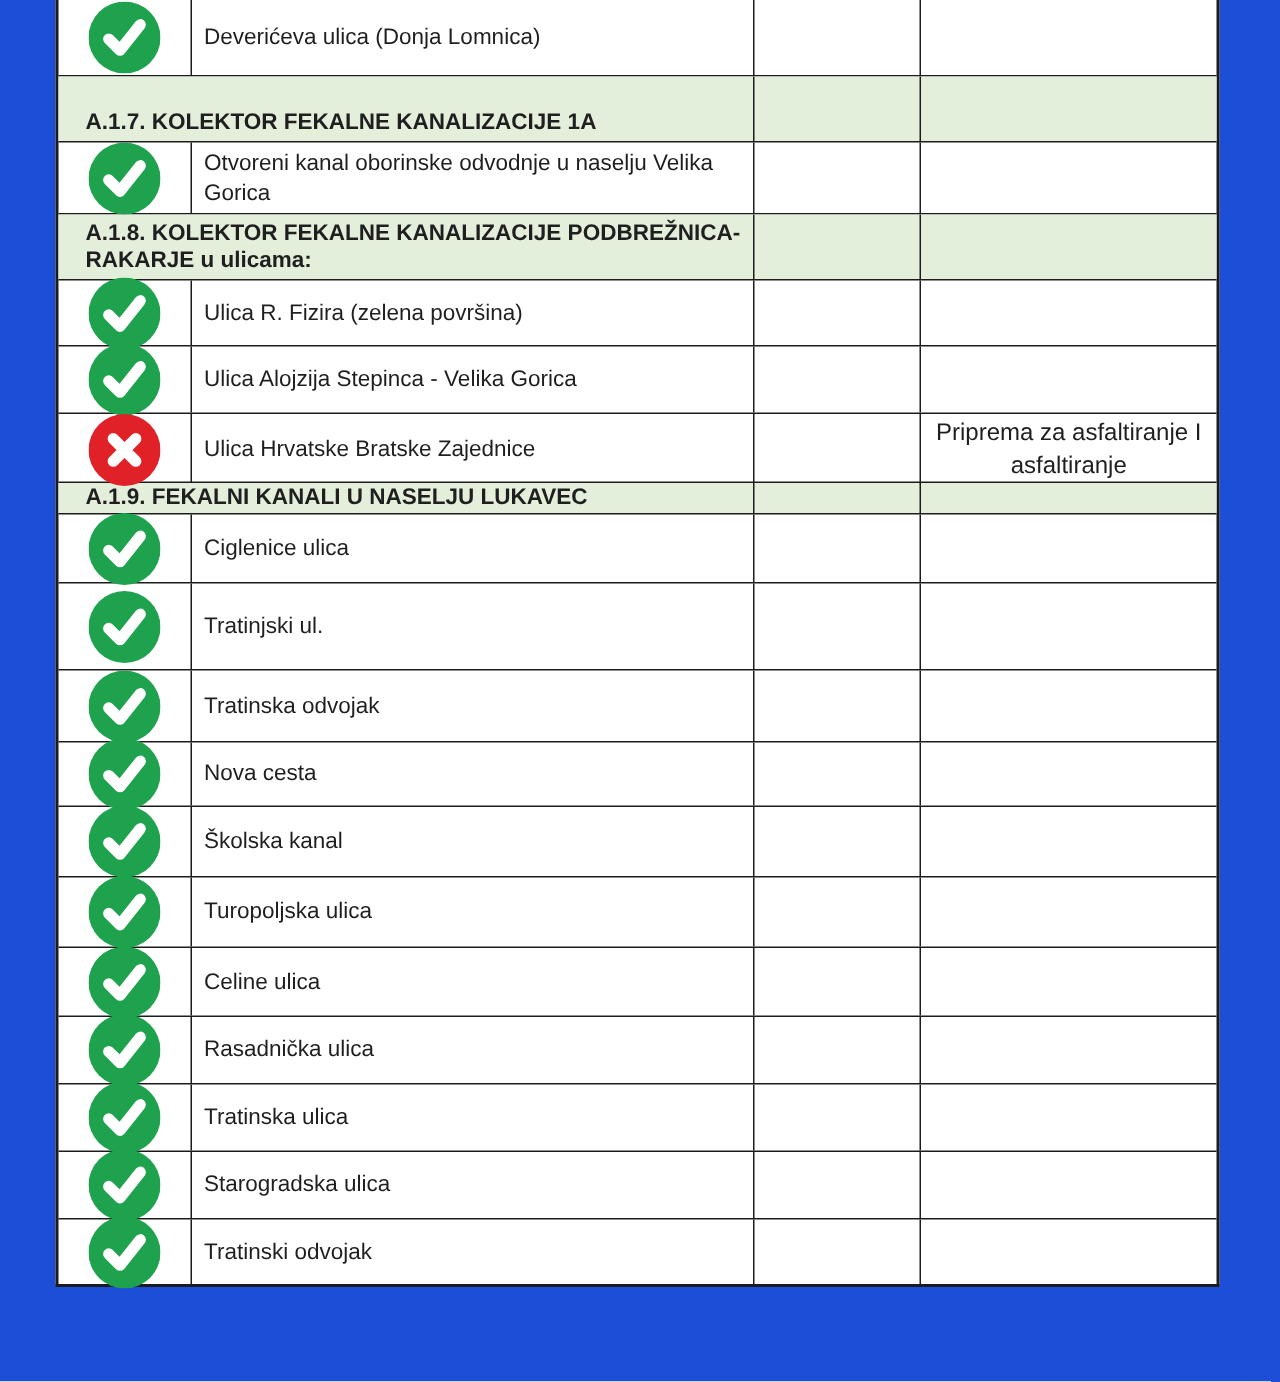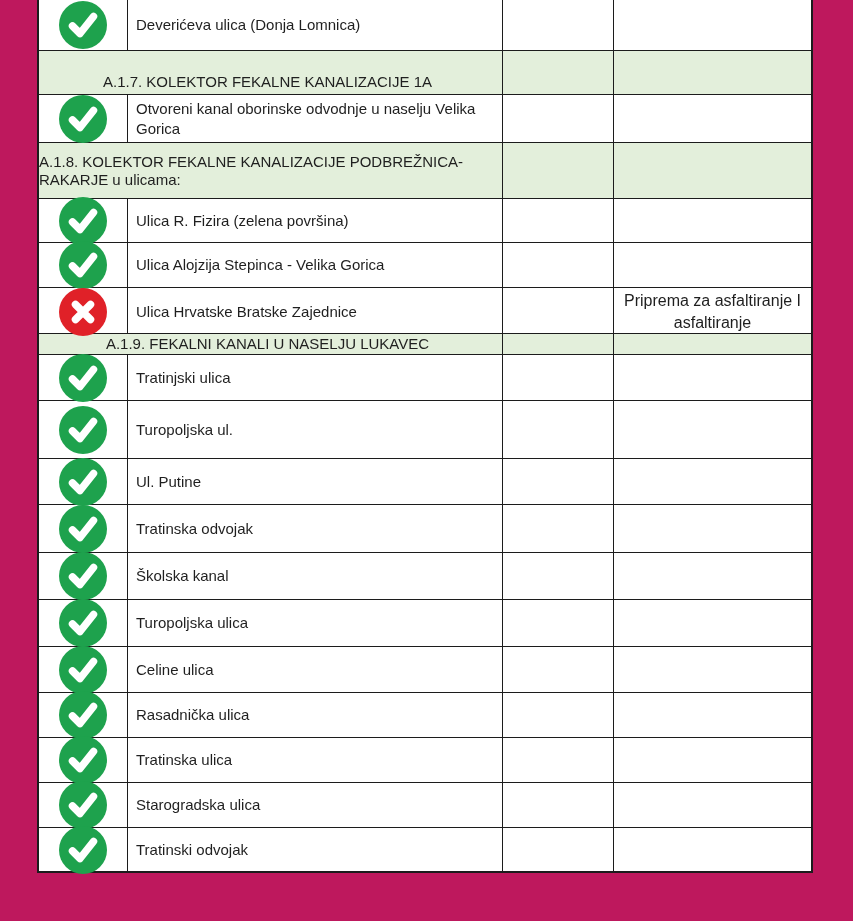--- a/index.html
+++ b/index.html
@@ -5,21 +5,21 @@
   * { box-sizing: border-box; margin: 0; padding: 0; }
   html, body { background: #ffffff; }
   body {
     font-family: "Liberation Sans", "DejaVu Sans", sans-serif;
     color: var(--text, #1f1f1f);
   }
   .page {
     position: relative;
     width: 853px;
     height: 921px;
-    background: #be185d;
+    background: #1d4ed8;
     overflow: hidden;
   }
   .tbl {
     position: absolute;
     left: 37px;
     top: 0;
     width: 776px;
     border: 2px solid var(--border, #1c1c1c);
     border-top: none; 
     background: #ffffff;
@@ -50,26 +50,25 @@
     text-align: center;
     font-size: 16px;
     line-height: 1.35;
     padding: 2px 6px;
     color: var(--text, #1f1f1f);
   }
   
   .row.section .cell { background: var(--section-green, #e3efdb); }
   .sec-label {
     grid-column: 1 / 3;
-    font-weight: normal;
+    font-weight: bold;
     font-size: 15px;
     line-height: 1.2;
-    padding-left: 0;
+    padding-left: 18px;
     padding-right: 6px;
-    justify-content: center;
   }
   .sec-label.bottom { align-items: flex-end; padding-bottom: 3px; }
   
   .badge {
     position: absolute;
     left: 50%; top: 50%;
     transform: translate(-50%, -50%);
     width: 48px; height: 48px;
     z-index: 2;
     display: block;
@@ -117,21 +116,21 @@
             </svg>
         </span>
       </div>
       <div class="cell c-name">
           <span>Otvoreni kanal oborinske odvodnje u naselju Velika Gorica</span>
         </div>
       <div class="cell"></div>
       <div class="cell c-remark"></div>
     </div>
 
-    <div class="row section" style="height:56px">
+    <div class="row section" style="height:44px">
       <div class="cell sec-label">
           <span>A.1.8. KOLEKTOR FEKALNE KANALIZACIJE PODBREŽNICA-RAKARJE u ulicama:</span>
         </div>
       <div class="cell"></div>
       <div class="cell"></div>
     </div>
 
     <div class="row" style="height:44px">
       <div class="cell c-status">
         <span class="badge done">
@@ -193,74 +192,74 @@
     <div class="row" style="height:46px">
       <div class="cell c-status">
         <span class="badge done">
           <svg viewBox="0 0 48 48">
               <circle cx="24" cy="24" r="24" fill="currentColor"></circle>
               <path d="M13.5 25 L21 32.5 L34.5 15.5" fill="none" stroke="#fff" stroke-width="7.5" stroke-linecap="round" stroke-linejoin="round"></path>
             </svg>
         </span>
       </div>
       <div class="cell c-name">
-          <span>Tratinjski ulica</span>
+          <span>Ciglenice ulica</span>
         </div>
       <div class="cell"></div>
       <div class="cell c-remark"></div>
     </div>
 
     <div class="row" style="height:58px">
       <div class="cell c-status">
         <span class="badge done">
           <svg viewBox="0 0 48 48">
               <circle cx="24" cy="24" r="24" fill="currentColor"></circle>
               <path d="M13.5 25 L21 32.5 L34.5 15.5" fill="none" stroke="#fff" stroke-width="7.5" stroke-linecap="round" stroke-linejoin="round"></path>
             </svg>
         </span>
       </div>
       <div class="cell c-name">
-          <span>Turopoljska ul.</span>
-        </div>
-      <div class="cell"></div>
-      <div class="cell c-remark"></div>
-    </div>
-
-    <div class="row" style="height:46px">
-      <div class="cell c-status">
-        <span class="badge done">
-          <svg viewBox="0 0 48 48">
-              <circle cx="24" cy="24" r="24" fill="currentColor"></circle>
-              <path d="M13.5 25 L21 32.5 L34.5 15.5" fill="none" stroke="#fff" stroke-width="7.5" stroke-linecap="round" stroke-linejoin="round"></path>
-            </svg>
-        </span>
-      </div>
-      <div class="cell c-name">
-          <span>Ul. Putine</span>
-        </div>
-      <div class="cell"></div>
-      <div class="cell c-remark"></div>
-    </div>
+          <span>Tratinjski ul.</span>
+        </div>
+      <div class="cell"></div>
+      <div class="cell c-remark"></div>
+    </div>
+
 
     <div class="row" style="height:48px">
       <div class="cell c-status">
         <span class="badge done">
           <svg viewBox="0 0 48 48">
               <circle cx="24" cy="24" r="24" fill="currentColor"></circle>
               <path d="M13.5 25 L21 32.5 L34.5 15.5" fill="none" stroke="#fff" stroke-width="7.5" stroke-linecap="round" stroke-linejoin="round"></path>
             </svg>
         </span>
       </div>
       <div class="cell c-name">
           <span>Tratinska odvojak</span>
         </div>
       <div class="cell"></div>
       <div class="cell c-remark"></div>
     </div>
 
+    <div class="row" style="height:43px">
+      <div class="cell c-status">
+        <span class="badge done">
+          <svg viewBox="0 0 48 48">
+              <circle cx="24" cy="24" r="24" fill="currentColor"></circle>
+              <path d="M13.5 25 L21 32.5 L34.5 15.5" fill="none" stroke="#fff" stroke-width="7.5" stroke-linecap="round" stroke-linejoin="round"></path>
+            </svg>
+        </span>
+      </div>
+      <div class="cell c-name">
+          <span>Nova cesta</span>
+        </div>
+      <div class="cell"></div>
+      <div class="cell c-remark"></div>
+    </div>
 
     <div class="row" style="height:47px">
       <div class="cell c-status">
         <span class="badge done">
           <svg viewBox="0 0 48 48">
               <circle cx="24" cy="24" r="24" fill="currentColor"></circle>
               <path d="M13.5 25 L21 32.5 L34.5 15.5" fill="none" stroke="#fff" stroke-width="7.5" stroke-linecap="round" stroke-linejoin="round"></path>
             </svg>
         </span>
       </div>

